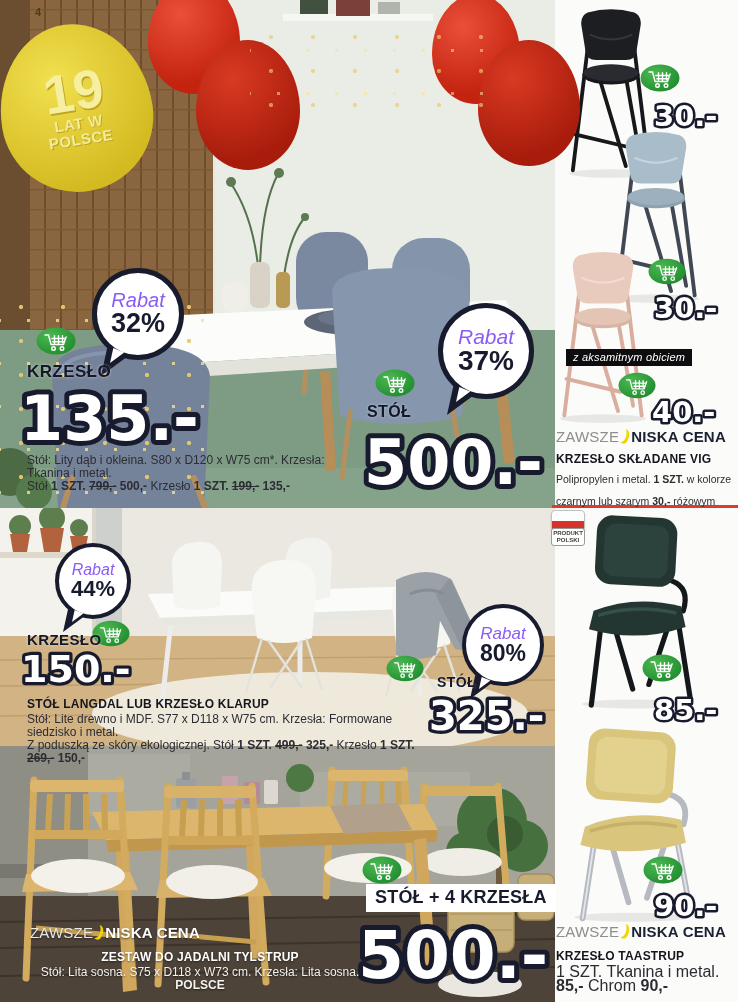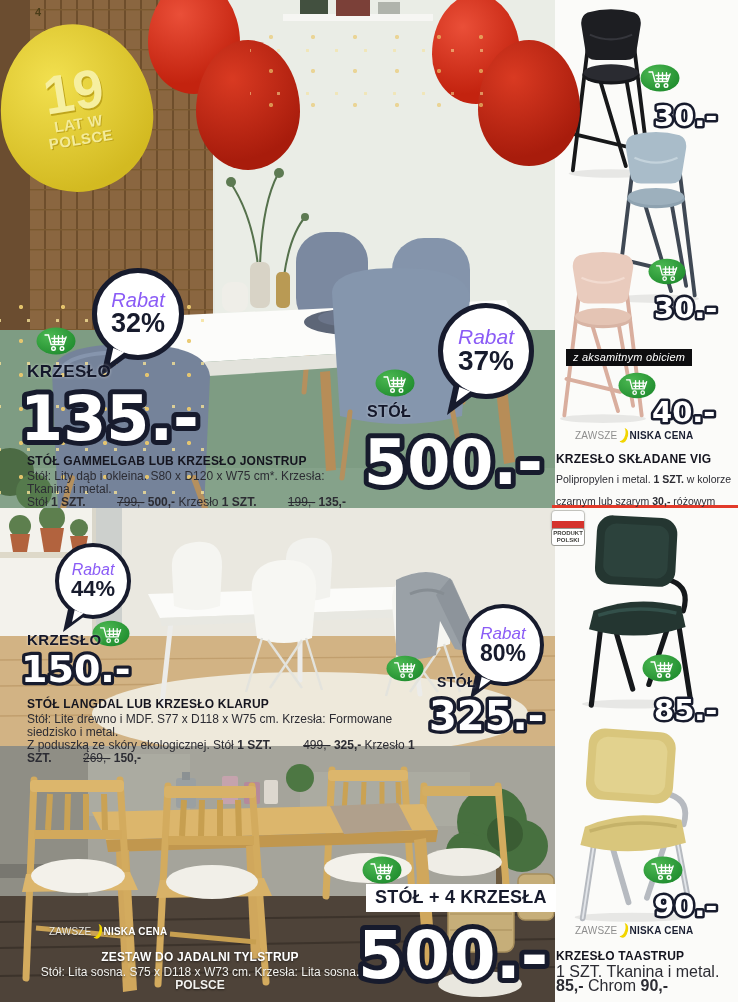--- a/index.html
+++ b/index.html
@@ -33,23 +33,23 @@
 
   .cart { position:absolute; z-index:6; }
 
   .desc { position:absolute; z-index:6; color:#2c2c33; }
   .desc .t { font-weight:800; color:#15151f; font-size:12px; letter-spacing:.2px; margin-bottom:2px; }
   .desc .l { font-size:12px; line-height:13px; }
   .desc.light { color:#f2f2ef;text-align:center; }
   .desc.light .t { color:#fff; text-shadow:0 1px 2px rgba(0,0,0,.55); }
   .desc.light .l { text-shadow:0 1px 2px rgba(0,0,0,.55); }
   .b { font-weight:bold; }
-  .strike { font-weight:normal; text-decoration:line-through;margin-left:28px; }
-
-  .logo { position:absolute; z-index:6; display:flex; align-items:center; font-size:10px; letter-spacing:.2px;padding-left:19px; }
+  .strike { font-weight:bold; text-decoration:line-through; }
+
+  .logo { position:absolute; z-index:6; display:flex; align-items:center; font-size:15px; letter-spacing:.2px; }
   .logo .z { color:#8e8e8e; font-weight:500; }
   .logo .n { color:#1b2033; font-weight:800; }
   .logo .crescent { width:9px; height:15px; margin:0 2px 0 1px; border-radius:50%;
                     box-shadow:inset -3px -1px 0 0 #f2d500; transform:rotate(14deg); }
   .logo.light .z { color:#e8e8e4; text-shadow:0 1px 2px rgba(0,0,0,.5); }
   .logo.light .n { color:#fff; text-shadow:0 1px 2px rgba(0,0,0,.6); }
 
   .balloon { position:absolute; border-radius:50% 50% 50% 50%/55% 55% 45% 45%; z-index:4; }
   .balloon.red1 { background:radial-gradient(circle at 35% 30%, #ea4f38, #c3230f 70%); }
   .balloon.red2 { background:radial-gradient(circle at 35% 30%, #d93a22, #a81c0c 72%); }
@@ -204,21 +204,20 @@
   </div>
   <svg class="cart" style="left:375px;top:369px" width="40" height="28">
       <use href="#cart-sym"></use>
     </svg>
   <div class="price-label on-photo" style="left:367px;top:403px;font-size:16px">STÓŁ</div>
   <svg class="bigprice" style="left:360px;top:424px" width="205" height="74">
     <text x="4" y="60" font-size="62" stroke-width="10">500.-</text>
   </svg>
 
   <div class="desc" style="left:27px;top:454px;width:340px">
-    <div class="t">STÓŁ GAMMELGAB LUB KRZESŁO JONSTRUP</div>
     <div class="l">Stół: Lity dąb i okleina. S80 x D120 x W75 cm*. Krzesła: Tkanina i metal.</div>
     <div class="l">
       <span>Stół</span> <span class="b">1 SZT.</span>
       <span class="strike">799,-</span> <span class="b">500,-</span>
       <span>Krzesło</span> <span class="b">1 SZT.</span>
       <span class="strike">199,-</span> <span class="b">135,-</span>
     </div>
   </div>
 
   <div class="photo" style="left:0;top:508px;width:555px;height:238px">

